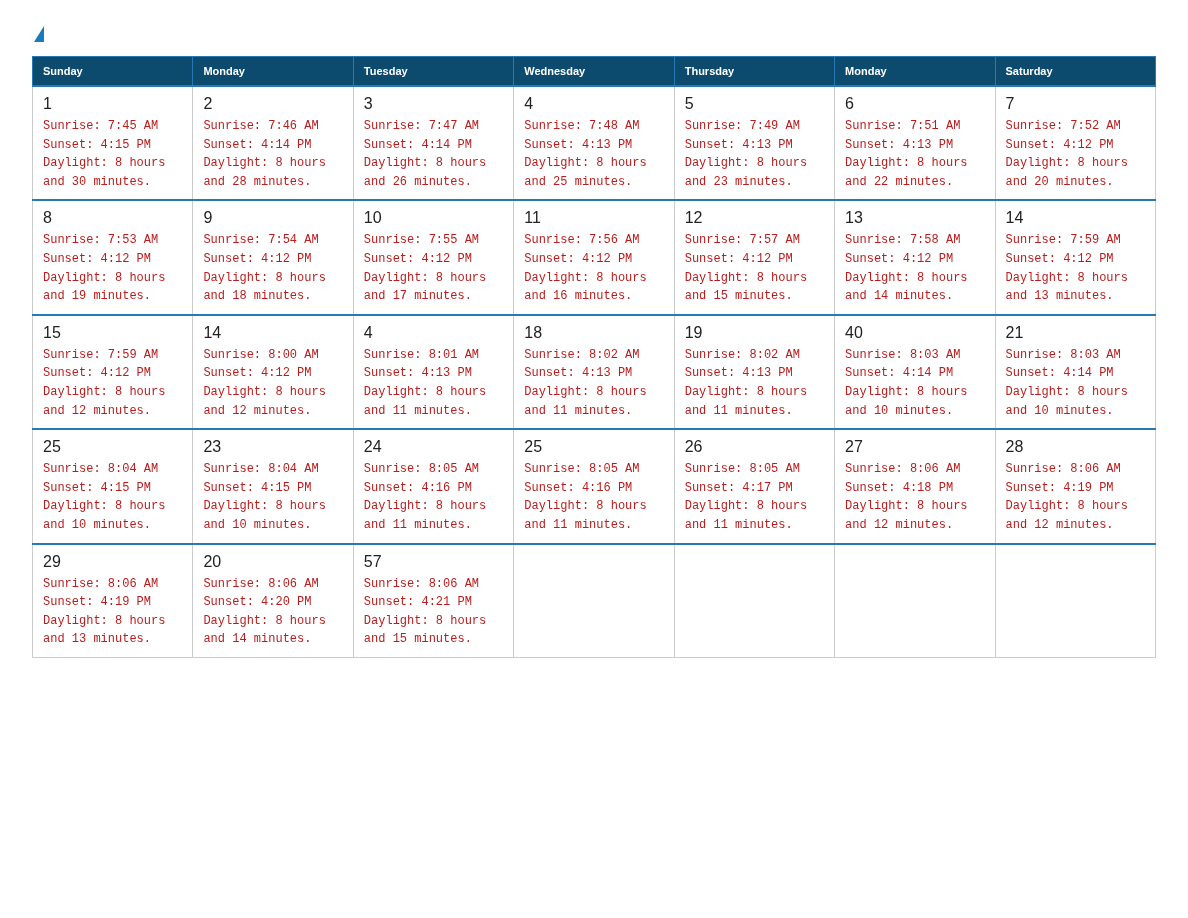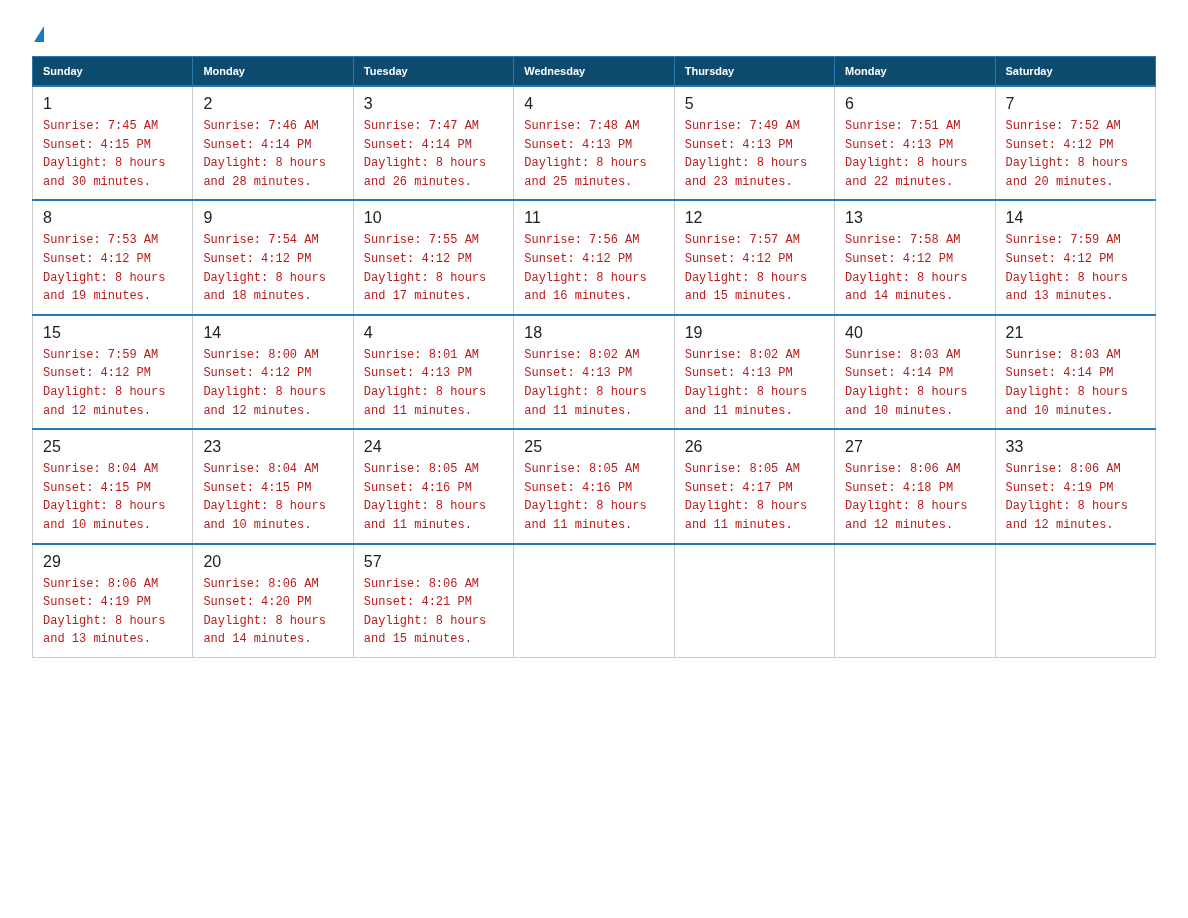--- a/index.html
+++ b/index.html
@@ -250,21 +250,21 @@
         </td>
         <td>
           <span class="day-number">26</span>
           <div class="day-info">Sunrise: 8:05 AM<br>Sunset: 4:17 PM<br>Daylight: 8 hours and 11 minutes.</div>
         </td>
         <td>
           <span class="day-number">27</span>
           <div class="day-info">Sunrise: 8:06 AM<br>Sunset: 4:18 PM<br>Daylight: 8 hours and 12 minutes.</div>
         </td>
         <td>
-          <span class="day-number">33</span>
+          <span class="day-number">28</span>
           <div class="day-info">Sunrise: 8:06 AM<br>Sunset: 4:19 PM<br>Daylight: 8 hours and 12 minutes.</div>
         </td>
       </tr>
       <tr>
         <td>
           <span class="day-number">29</span>
           <div class="day-info">Sunrise: 8:06 AM<br>Sunset: 4:19 PM<br>Daylight: 8 hours and 13 minutes.</div>
         </td>
         <td>
           <span class="day-number">20</span>

